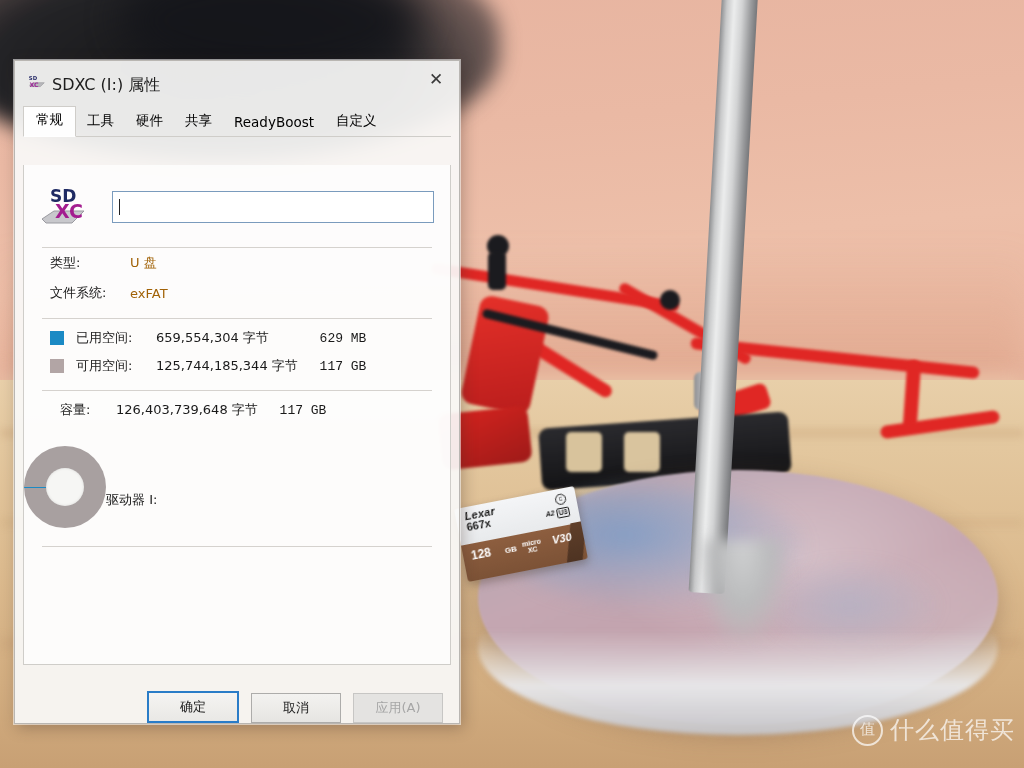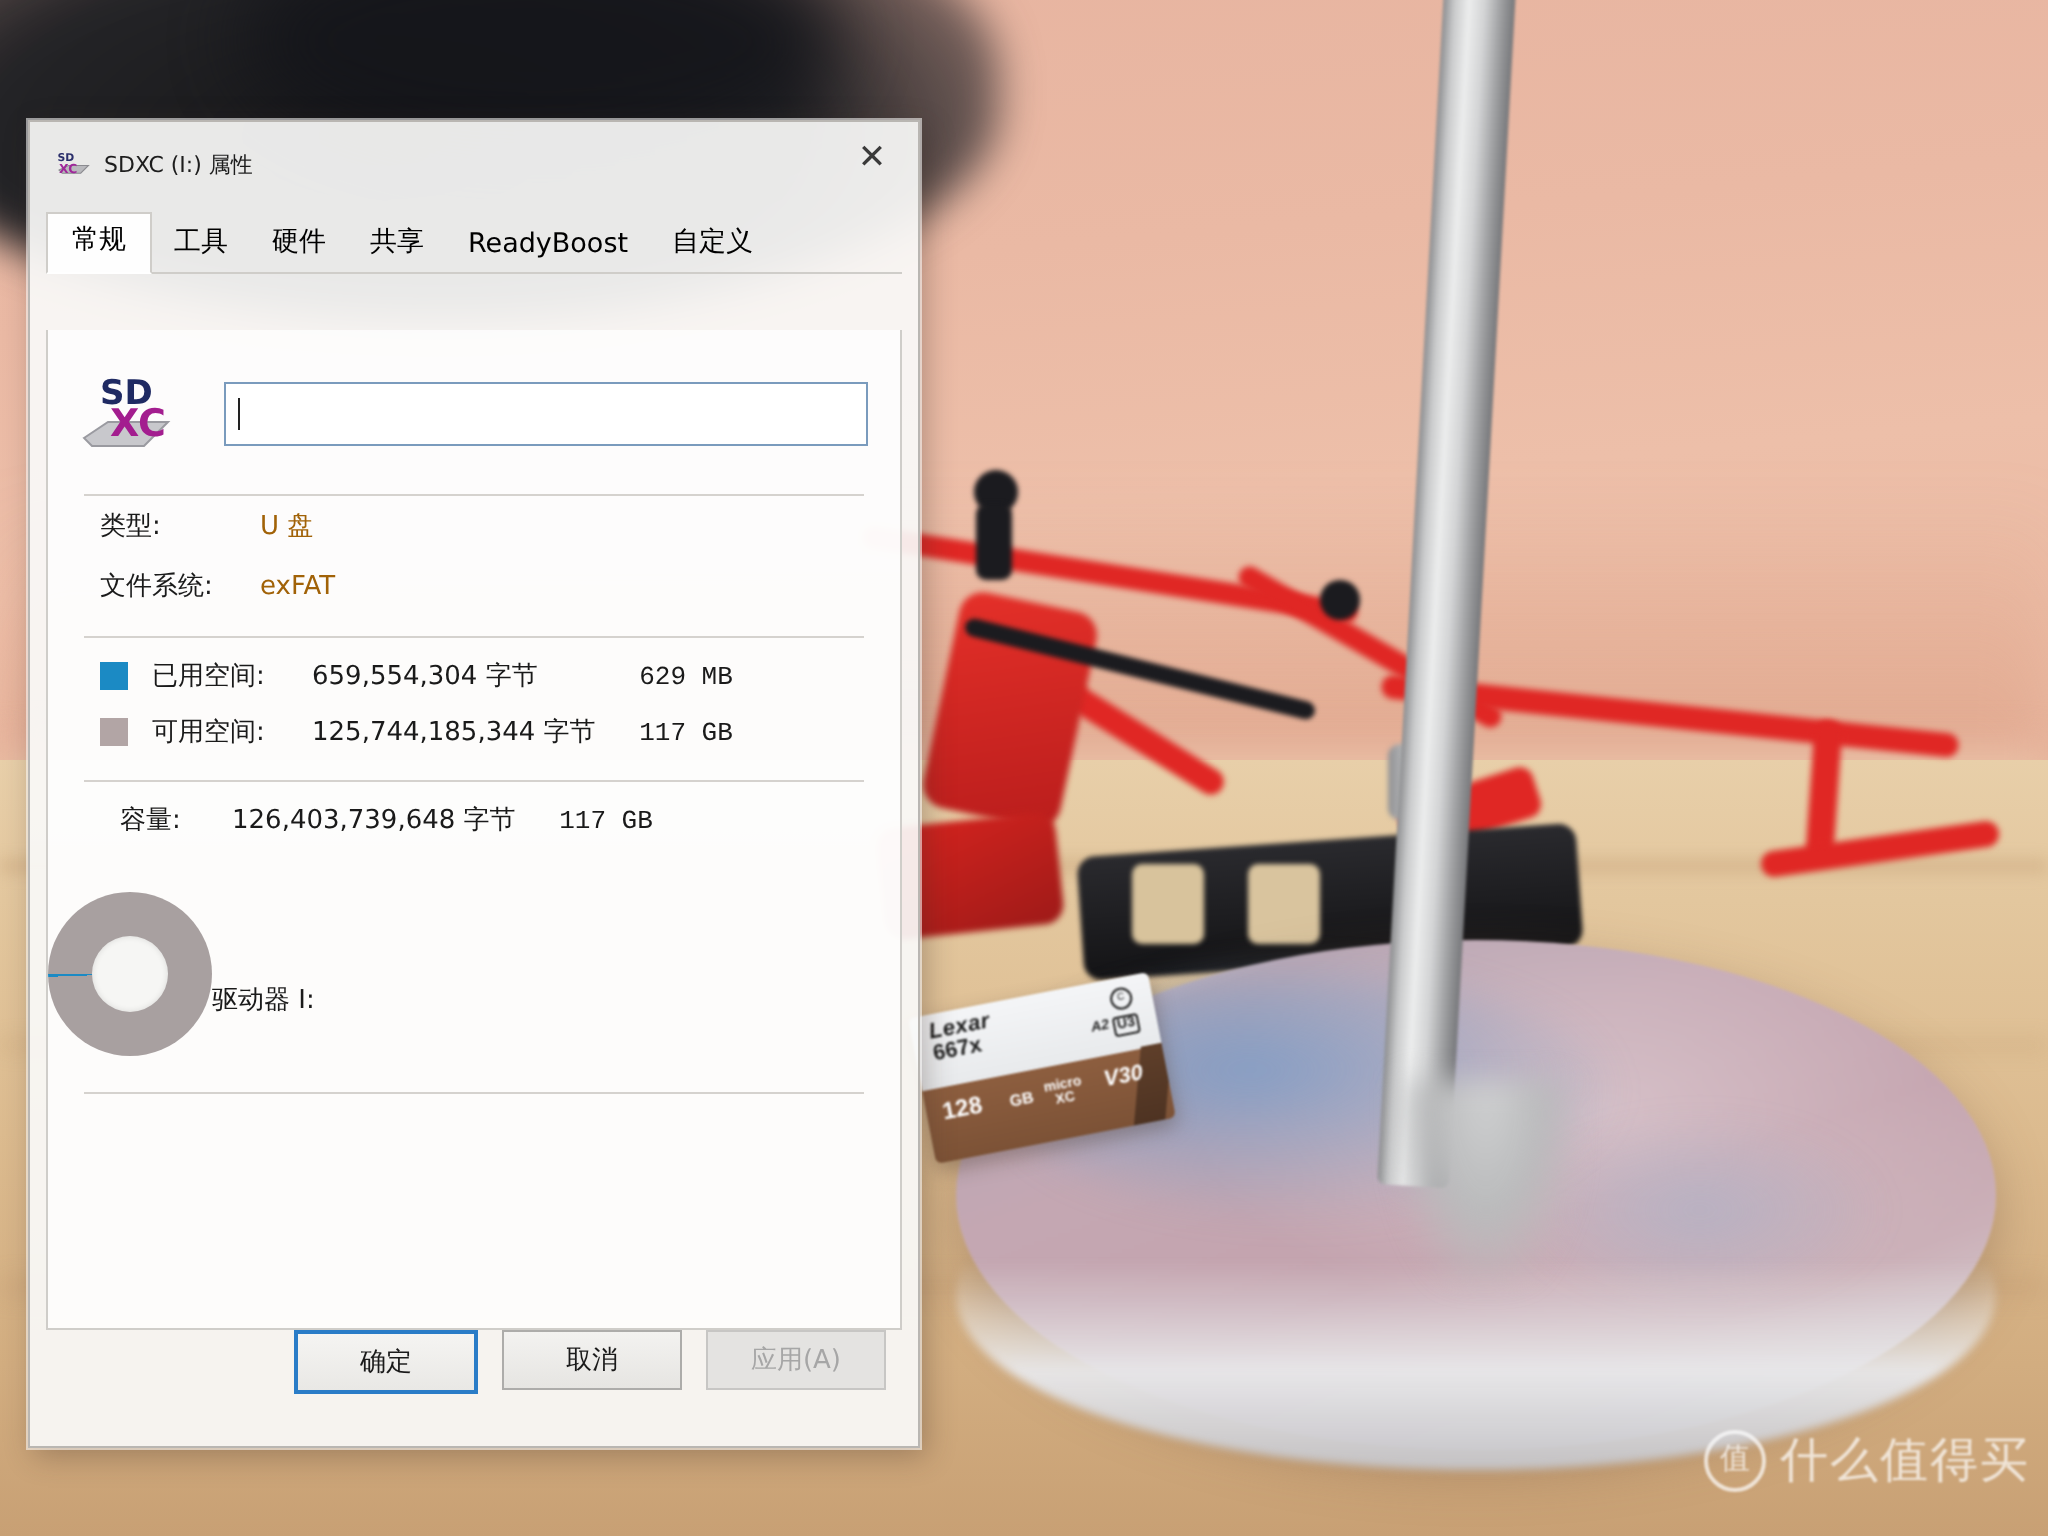--- a/index.html
+++ b/index.html
@@ -94,21 +94,21 @@
 
   
   #dialog{position:absolute;left:14px;top:60px;width:444px;height:662px;
     background:rgba(249,249,247,.93);
     border:1px solid #b9b6b2;
     box-shadow:0 0 0 1px rgba(255,255,255,.55), 3px 4px 14px rgba(60,40,35,.32);
     font-size:13px;color:#1a1a1a;overflow:hidden;}
 
   #titlebar{height:45px;position:relative;}
   #titlebar .t-icon{position:absolute;left:12px;top:14px;width:19px;height:17px;}
-  #titlebar .t-text{position:absolute;left:37px;top:14px;font-size:11px;color:#1d1d1d;
+  #titlebar .t-text{position:absolute;left:37px;top:14px;font-size:16px;color:#1d1d1d;
     font-family:"DejaVu Sans",sans-serif;}
   #closebtn{position:absolute;right:0;top:0;width:46px;height:36px;display:flex;
     align-items:center;justify-content:center;font-size:17px;color:#3a3a3a;
     font-family:"DejaVu Sans",sans-serif;cursor:pointer;}
 
   #tabstrip{position:relative;height:30px;margin:0 8px;border-bottom:1px solid #cfcdc9;display:flex;align-items:flex-end;}
   .tab{padding:4px 11px 6px 11px;font-size:13.5px;color:#000000;cursor:pointer;white-space:nowrap;
     font-family:"DejaVu Sans",sans-serif;}
   .tab.active{background:rgba(255,255,255,.92);border:1px solid #cfcdc9;border-bottom:1px solid rgba(255,255,255,.92);
     margin-bottom:-1px;padding:4px 12px 7px 12px;}
@@ -139,21 +139,21 @@
   .space-row .human{width:74px;text-align:center;font-size:13px;font-family:Liberation Mono, monospace;}
   .cap-row .k{width:92px;padding-left:36px;box-sizing:border-box;}
 
   #chartwrap{display:flex;flex-direction:row;align-items:center;padding-top:22px;}
   #donut{width:82px;height:82px;border-radius:50%;position:relative;}
   #donut .hole{position:absolute;left:22px;top:22px;width:38px;height:38px;border-radius:50%;
     background:#f6f6f4;box-shadow:inset 0 0 3px rgba(0,0,0,.12);}
   #drivelabel{margin-top:26px;font-size:13px;color:#1a1a1a;font-family:"DejaVu Sans",sans-serif;}
 
   #buttonbar{position:absolute;left:0;right:0;bottom:0;height:58px;display:flex;
-    justify-content:flex-end;align-items:flex-start;gap:12px;padding-right:16px;}
+    justify-content:flex-end;align-items:flex-end;gap:12px;padding-right:16px;}
   .btn{width:88px;height:28px;font-size:13px;font-family:"DejaVu Sans",sans-serif;
     display:flex;align-items:center;justify-content:center;cursor:pointer;
     background:linear-gradient(180deg,#f3f2f0,#e6e5e2);border:1px solid #adacaa;color:#1a1a1a;}
   .btn.default{border:2px solid #2a7cc7;background:linear-gradient(180deg,#f5f4f2,#e9e8e5);}
   .btn.disabled{color:#a6a6a6;background:#e4e3e1;border:1px solid #c7c6c4;cursor:default;}
 </style>
 </head>
 <body>
 
 <div id="photo">

